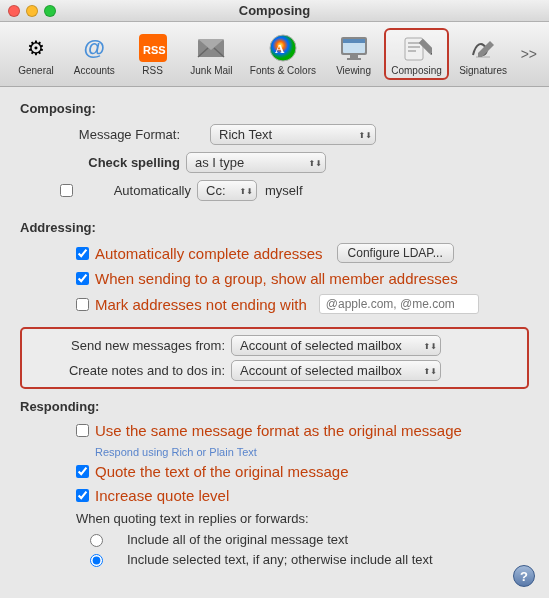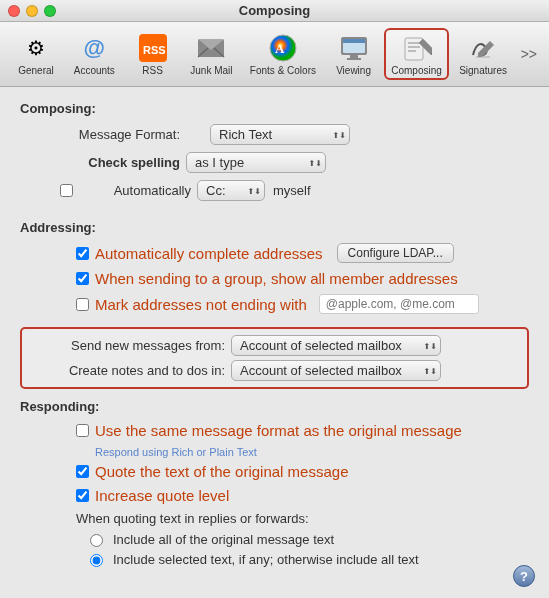--- a/index.html
+++ b/index.html
@@ -208,21 +208,21 @@
 
     .divider {
       height: 12px;
     }
 
     
     .radio-row {
       display: flex;
       align-items: flex-start;
       margin-bottom: 5px;
-      gap: 10px;
+      gap: 24px;
     }
     .radio-row input[type="radio"] {
       margin-top: 2px;
       cursor: pointer;
     }
     .radio-label {
       font-size: 13px;
       color: #333;
     }
 
@@ -351,21 +351,21 @@
   <div class="toolbar-more">&gt;&gt;</div>
 </div>
 
 <div class="content" style="position:relative;">
 
   <div class="section-label">Composing:</div>
 
   <div class="form-row" style="margin-left: 40px; gap: 24px;">
     <span class="form-label" style="min-width: 120px;">Message Format:</span>
     <div class="form-control select-wrapper">
-      <select style="width:140px;">
+      <select style="width:166px;">
         <option>Rich Text</option>
         <option>Plain Text</option>
       </select>
     </div>
   </div>
 
   <div class="form-row" style="margin-left: 40px;">
     <span class="form-label" style="min-width: 120px; font-weight: bold;">Check spelling</span>
     <div class="form-control select-wrapper">
       <select style="width:140px;">
@@ -373,21 +373,21 @@
         <option>never</option>
         <option>when I click Send</option>
       </select>
     </div>
   </div>
 
   <div class="form-row" style="margin-left: 40px;">
     <input type="checkbox" style="width: 13px; height: 13px; margin-right: 6px;">
     <span class="form-label" style="min-width: 112px;">Automatically</span>
     <div class="form-control select-wrapper">
-      <select style="width:68px;">
+      <select style="width:60px;">
         <option>Cc:</option>
         <option>Bcc:</option>
       </select>
     </div>
     <span style="margin-left: 8px; font-size:13px; color:#333;">myself</span>
   </div>
 
   <div class="divider"></div>
 
   <div class="section-label">Addressing:</div>

